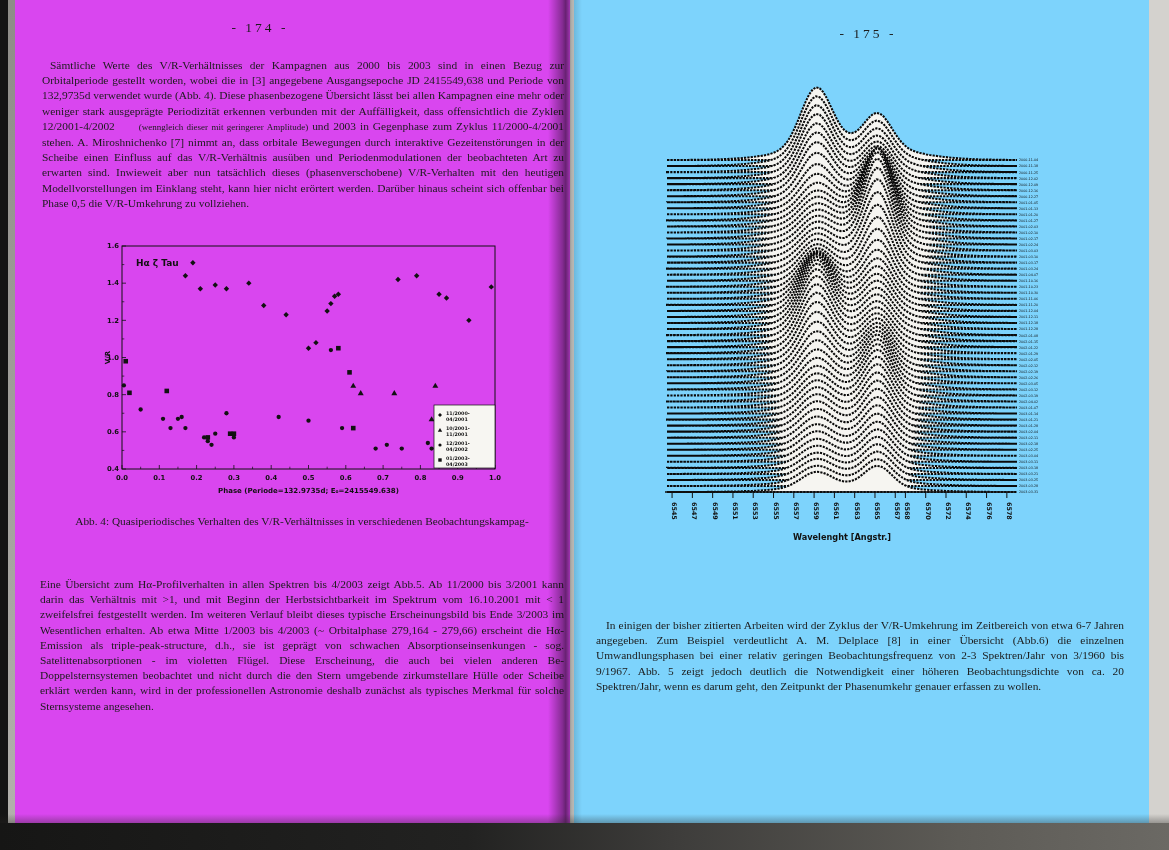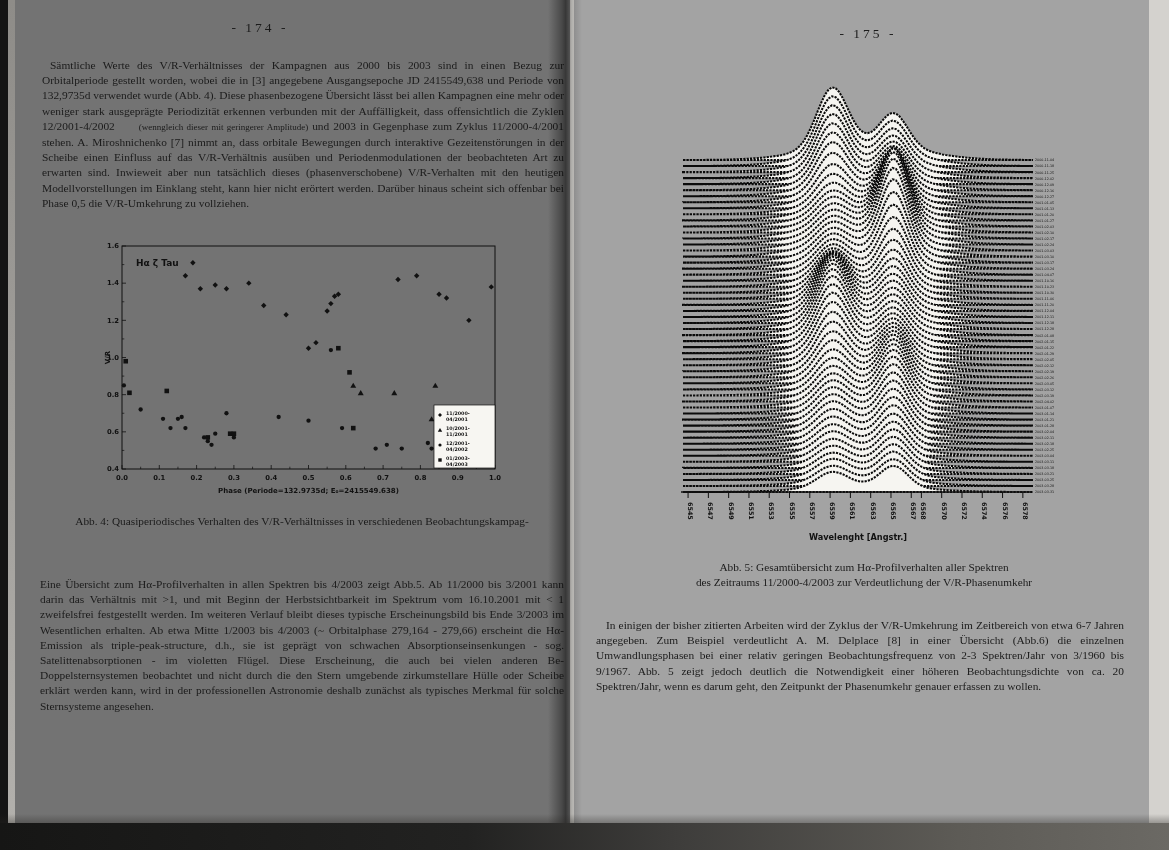--- a/index.html
+++ b/index.html
@@ -1,21 +1,21 @@
 <!DOCTYPE html>
 <html><head>
 <meta charset="utf-8">
 <style>
   html,body{margin:0;padding:0;}
   body{width:1169px;height:850px;overflow:hidden;background:#b9b7b3;}
   .scan{position:relative;width:1169px;height:850px;background:#d4d2ce;
         font-family:"Liberation Serif",serif;color:#1b1b1b;}
   .page{position:absolute;top:0;}
-  .page-left{left:14px;width:556px;height:824px;background:#737373;}
-  .page-right{left:574px;width:575px;height:829px;background:#a3a3a3;}
+  .page-left{left:14px;width:556px;height:824px;background:#d946ef;}
+  .page-right{left:574px;width:575px;height:829px;background:#7dd3fc;}
   .edge-black{position:absolute;left:0;top:0;width:8px;height:100%;background:#141414;z-index:6;}
   .edge-gray{position:absolute;left:8px;top:0;width:7px;height:100%;
              background:linear-gradient(to bottom,#8e8c88,#b3b1ad);z-index:6;}
   .gutter{position:absolute;left:548px;top:0;width:34px;height:100%;z-index:5;
           background:linear-gradient(to right,rgba(0,0,0,0) 0%,rgba(0,0,0,0.38) 42%,
                      rgba(0,0,0,0.52) 52%,rgba(0,0,0,0.16) 70%,rgba(0,0,0,0) 100%);}
   .bottom-band{position:absolute;left:0;bottom:0;width:100%;height:27px;z-index:7;
           background:linear-gradient(to right,#161615 0%,#222221 40%,#3e3d3b 58%,#5d5b56 82%,#6b6964 100%);}
   .bottom-fade{position:absolute;left:0;bottom:27px;width:100%;height:9px;z-index:7;
           background:linear-gradient(to bottom,rgba(40,38,35,0),rgba(40,38,35,0.35));}
@@ -172,21 +172,21 @@
     <div class="caption" style="left:24px;top:514px;width:528px;">
       <div>Abb. 4: Quasiperiodisches Verhalten des V/R-Verhältnisses in verschiedenen Beobachtungskampag-</div>
     </div>
 
     <div class="body-text" style="left:26px;top:577px;width:524px;">Eine Übersicht zum Hα-Profilverhalten in allen Spektren bis 4/2003 zeigt Abb.5. Ab 11/2000 bis 3/2001 kann darin das Verhältnis mit &gt;1, und mit Beginn der Herbstsichtbarkeit im Spektrum vom 16.10.2001 mit &lt; 1 zweifelsfrei festgestellt werden. Im weiteren Verlauf bleibt dieses typische Erscheinungsbild bis Ende 3/2003 im Wesentlichen erhalten. Ab etwa Mitte 1/2003 bis 4/2003 (~ Orbitalphase 279,164 - 279,66) erscheint die Hα-Emission als triple-peak-structure, d.h., sie ist geprägt von schwachen Absorptionseinsenkungen - sog. Satelittenabsorptionen - im violetten Flügel. Diese Erscheinung, die auch bei vielen anderen Be-Doppelsternsystemen beobachtet und nicht durch die den Stern umgebende zirkumstellare Hülle oder Scheibe erklärt werden kann, wird in der professionellen Astronomie deshalb zunächst als typisches Merkmal für solche Sternsysteme angesehen.</div>
   </div>
 
   <div class="page page-right">
     <div class="pg-num" style="left:244px;top:26px;width:100px;text-align:center;">- 175 -</div>
 
-    <div class="figure" style="left:64px;top:60px;width:440px;height:490px;">
+    <div class="figure" style="left:48px;top:60px;width:440px;height:490px;">
       <svg id="waterfallSvg" width="440" height="490" viewBox="0 0 440 490">
           <path d="M45 100.0L45.0 100.0L48.6 100.0L52.1 100.0L55.7 99.9L59.2 99.9L62.8 99.9L66.3 99.9L69.9 99.8L73.4 99.8L77.0 99.8L80.5 99.7L84.1 99.7L87.6 99.6L91.2 99.5L94.7 99.4L98.3 99.3L101.8 99.1L105.4 99.0L108.9 98.8L112.5 98.6L116.0 98.3L119.6 98.1L123.1 97.8L126.7 97.4L130.2 97.0L133.8 96.6L137.3 96.1L140.9 95.6L144.4 94.9L148.0 94.0L151.5 92.8L155.1 91.2L158.6 88.9L162.2 85.6L165.7 81.1L169.3 75.2L172.8 68.0L176.4 59.6L179.9 50.7L183.5 42.1L187.0 34.7L190.6 29.6L194.1 27.3L197.7 28.3L201.2 32.1L204.8 38.2L208.3 45.6L211.9 53.2L215.4 60.3L219.0 66.1L222.5 70.3L226.1 72.7L229.6 73.2L233.2 72.0L236.7 69.4L240.3 65.6L243.8 61.2L247.4 57.2L250.9 54.1L254.5 52.8L258.0 53.6L261.6 56.5L265.1 61.0L268.7 66.5L272.2 72.2L275.8 77.5L279.3 82.0L282.9 85.6L286.4 88.3L290.0 90.3L293.6 91.7L297.1 92.8L300.7 93.6L304.2 94.4L307.8 95.0L311.3 95.5L314.9 96.0L318.4 96.5L322.0 96.9L325.5 97.3L329.1 97.7L332.6 98.0L336.2 98.3L339.7 98.5L343.3 98.7L346.8 98.9L350.4 99.1L353.9 99.2L357.5 99.4L361.0 99.5L364.6 99.6L368.1 99.6L371.7 99.7L375.2 99.8L378.8 99.8L382.3 99.8L385.9 99.9L389.4 99.9L393.0 99.9L395 100.0Z" fill="#f6f5f1" stroke="#0a0a0a" stroke-width="2.05" stroke-dasharray="2.2 1.15" stroke-linecap="butt"></path>
           <text x="397" y="101.4" font-size="3.3" fill="#111">2000-11-04</text>
           <path d="M45 106.0L45.0 106.0L48.6 106.0L52.1 106.0L55.7 106.0L59.2 106.0L62.8 105.9L66.3 105.9L69.9 105.9L73.4 105.9L77.0 105.8L80.5 105.8L84.1 105.7L87.6 105.6L91.2 105.5L94.7 105.4L98.3 105.3L101.8 105.2L105.4 105.0L108.9 104.9L112.5 104.7L116.0 104.4L119.6 104.2L123.1 103.9L126.7 103.6L130.2 103.2L133.8 102.8L137.3 102.3L140.9 101.8L144.4 101.1L148.0 100.3L151.5 99.2L155.1 97.6L158.6 95.3L162.2 92.2L165.7 87.9L169.3 82.2L172.8 75.3L176.4 67.3L179.9 58.7L183.5 50.4L187.0 43.4L190.6 38.4L194.1 36.3L197.7 37.2L201.2 40.8L204.8 46.7L208.3 53.7L211.9 61.1L215.4 67.9L219.0 73.5L222.5 77.5L226.1 79.8L229.6 80.3L233.2 79.2L236.7 76.6L240.3 72.9L243.8 68.7L247.4 64.8L250.9 61.9L254.5 60.6L258.0 61.4L261.6 64.1L265.1 68.5L268.7 73.8L272.2 79.3L275.8 84.4L279.3 88.8L282.9 92.2L286.4 94.8L290.0 96.7L293.6 98.1L297.1 99.1L300.7 99.9L304.2 100.6L307.8 101.2L311.3 101.7L314.9 102.2L318.4 102.7L322.0 103.1L325.5 103.5L329.1 103.8L332.6 104.1L336.2 104.4L339.7 104.6L343.3 104.8L346.8 105.0L350.4 105.2L353.9 105.3L357.5 105.4L361.0 105.5L364.6 105.6L368.1 105.7L371.7 105.7L375.2 105.8L378.8 105.8L382.3 105.9L385.9 105.9L389.4 105.9L393.0 106.0L395 106.0Z" fill="#f6f5f1" stroke="#0a0a0a" stroke-width="2.05" stroke-dasharray="2.2 1.15" stroke-linecap="butt"></path>
           <text x="397" y="107.4" font-size="3.3" fill="#111">2000-11-18</text>
           <path d="M45 112.1L45.0 112.0L48.6 112.0L52.1 112.0L55.7 112.0L59.2 112.0L62.8 112.0L66.3 112.0L69.9 111.9L73.4 111.9L77.0 111.9L80.5 111.8L84.1 111.8L87.6 111.7L91.2 111.6L94.7 111.5L98.3 111.4L101.8 111.3L105.4 111.1L108.9 110.9L112.5 110.8L116.0 110.5L119.6 110.3L123.1 110.0L126.7 109.7L130.2 109.3L133.8 108.9L137.3 108.5L140.9 108.0L144.4 107.3L148.0 106.5L151.5 105.5L155.1 104.0L158.6 101.8L162.2 98.8L165.7 94.7L169.3 89.3L172.8 82.6L176.4 74.9L179.9 66.7L183.5 58.7L187.0 52.0L190.6 47.3L194.1 45.2L197.7 46.0L201.2 49.6L204.8 55.2L208.3 61.9L211.9 69.0L215.4 75.5L219.0 80.8L222.5 84.7L226.1 86.9L229.6 87.4L233.2 86.3L236.7 83.8L240.3 80.2L243.8 76.2L247.4 72.4L250.9 69.6L254.5 68.4L258.0 69.1L261.6 71.8L265.1 76.0L268.7 81.0L272.2 86.3L275.8 91.3L279.3 95.5L282.9 98.8L286.4 101.3L290.0 103.1L293.6 104.4L297.1 105.4L300.7 106.2L304.2 106.9L307.8 107.4L311.3 108.0L314.9 108.4L318.4 108.8L322.0 109.2L325.5 109.6L329.1 109.9L332.6 110.2L336.2 110.5L339.7 110.7L343.3 110.9L346.8 111.1L350.4 111.2L353.9 111.4L357.5 111.5L361.0 111.6L364.6 111.7L368.1 111.7L371.7 111.8L375.2 111.8L378.8 111.9L382.3 111.9L385.9 112.0L389.4 112.0L393.0 112.0L395 112.1Z" fill="#f6f5f1" stroke="#0a0a0a" stroke-width="2.05" stroke-dasharray="2.2 1.15" stroke-linecap="butt"></path>
           <text x="397" y="113.5" font-size="3.3" fill="#111">2000-11-25</text>
           <path d="M45 118.1L45.0 118.1L48.6 118.1L52.1 118.1L55.7 118.1L59.2 118.0L62.8 118.0L66.3 118.0L69.9 118.0L73.4 117.9L77.0 117.9L80.5 117.9L84.1 117.8L87.6 117.7L91.2 117.7L94.7 117.6L98.3 117.5L101.8 117.3L105.4 117.2L108.9 117.0L112.5 116.8L116.0 116.6L119.6 116.4L123.1 116.1L126.7 115.8L130.2 115.5L133.8 115.1L137.3 114.7L140.9 114.2L144.4 113.6L148.0 112.8L151.5 111.7L155.1 110.3L158.6 108.2L162.2 105.3L165.7 101.4L169.3 96.2L172.8 89.8L176.4 82.5L179.9 74.6L183.5 67.0L187.0 60.5L190.6 56.0L194.1 54.0L197.7 54.8L201.2 58.2L204.8 63.5L208.3 70.0L211.9 76.8L215.4 83.0L219.0 88.1L222.5 91.7L226.1 93.8L229.6 94.2L233.2 93.1L236.7 90.6L240.3 87.1L243.8 83.2L247.4 79.5L250.9 76.7L254.5 75.5L258.0 76.2L261.6 78.8L265.1 82.9L268.7 87.9L272.2 93.1L275.8 97.9L279.3 102.0L282.9 105.2L286.4 107.7L290.0 109.4L293.6 110.7L297.1 111.7L300.7 112.5L304.2 113.1L307.8 113.6L311.3 114.1L314.9 114.6L318.4 115.0L322.0 115.4L325.5 115.7L329.1 116.0L332.6 116.3L336.2 116.6L339.7 116.8L343.3 117.0L346.8 117.1L350.4 117.3L353.9 117.4L357.5 117.5L361.0 117.6L364.6 117.7L368.1 117.8L371.7 117.8L375.2 117.9L378.8 117.9L382.3 118.0L385.9 118.0L389.4 118.0L393.0 118.0L395 118.1Z" fill="#f6f5f1" stroke="#0a0a0a" stroke-width="2.05" stroke-dasharray="2.2 1.15" stroke-linecap="butt"></path>
           <text x="397" y="119.5" font-size="3.3" fill="#111">2000-12-02</text>
           <path d="M45 124.1L45.0 124.1L48.6 124.1L52.1 124.1L55.7 124.1L59.2 124.1L62.8 124.1L66.3 124.0L69.9 124.0L73.4 124.0L77.0 123.9L80.5 123.9L84.1 123.8L87.6 123.8L91.2 123.7L94.7 123.6L98.3 123.5L101.8 123.4L105.4 123.3L108.9 123.1L112.5 122.9L116.0 122.7L119.6 122.5L123.1 122.2L126.7 121.9L130.2 121.6L133.8 121.2L137.3 120.8L140.9 120.3L144.4 119.7L148.0 119.0L151.5 118.0L155.1 116.6L158.6 114.6L162.2 111.9L165.7 108.1L169.3 103.3L172.8 97.2L176.4 90.2L179.9 82.8L183.5 75.6L187.0 69.5L190.6 65.2L194.1 63.3L197.7 64.1L201.2 67.2L204.8 72.3L208.3 78.4L211.9 84.7L215.4 90.5L219.0 95.3L222.5 98.7L226.1 100.6L229.6 100.8L233.2 99.6L236.7 97.0L240.3 93.4L243.8 89.3L247.4 85.5L250.9 82.6L254.5 81.4L258.0 82.1L261.6 84.7L265.1 88.8L268.7 93.9L272.2 99.1L275.8 104.0L279.3 108.2L282.9 111.4L286.4 113.9L290.0 115.7L293.6 116.9L297.1 117.9L300.7 118.6L304.2 119.3L307.8 119.8L311.3 120.3L314.9 120.7L318.4 121.1L322.0 121.5L325.5 121.8L329.1 122.1L332.6 122.4L336.2 122.6L339.7 122.9L343.3 123.0L346.8 123.2L350.4 123.4L353.9 123.5L357.5 123.6L361.0 123.7L364.6 123.8L368.1 123.8L371.7 123.9L375.2 123.9L378.8 124.0L382.3 124.0L385.9 124.0L389.4 124.1L393.0 124.1L395 124.1Z" fill="#f6f5f1" stroke="#0a0a0a" stroke-width="2.05" stroke-dasharray="2.2 1.15" stroke-linecap="butt"></path>
@@ -327,24 +327,20 @@
           <line x1="344.27536231884056" y1="432" x2="344.27536231884056" y2="438" stroke="#111111" stroke-width="1"></line>
           <text x="344.27536231884056" y="442" font-size="6.4" font-weight="bold" text-anchor="start" transform="rotate(90 344.27536231884056 442)" fill="#111111">6574</text>
           <line x1="364.5652173913044" y1="432" x2="364.5652173913044" y2="438" stroke="#111111" stroke-width="1"></line>
           <text x="364.5652173913044" y="442" font-size="6.4" font-weight="bold" text-anchor="start" transform="rotate(90 364.5652173913044 442)" fill="#111111">6576</text>
           <line x1="384.8550724637681" y1="432" x2="384.8550724637681" y2="438" stroke="#111111" stroke-width="1"></line>
           <text x="384.8550724637681" y="442" font-size="6.4" font-weight="bold" text-anchor="start" transform="rotate(90 384.8550724637681 442)" fill="#111111">6578</text>
           <text x="220" y="480" font-size="8.2" font-weight="bold" text-anchor="middle" fill="#111111">Wavelenght [Angstr.]</text>
         </svg>
     </div>
 
-    <div class="caption" style="left:26px;top:560px;width:528px;">
-      <div>Abb. 5: Gesamtübersicht zum Hα-Profilverhalten aller Spektren</div>
-      <div>des Zeitraums 11/2000-4/2003 zur Verdeutlichung der V/R-Phasenumkehr</div>
-    </div>
 
     <div class="body-text" style="left:22px;top:618px;width:528px;text-indent:10px;">In einigen der bisher zitierten Arbeiten wird der Zyklus der V/R-Umkehrung im Zeitbereich von etwa 6-7 Jahren angegeben. Zum Beispiel verdeutlicht A. M. Delplace [8] in einer Übersicht (Abb.6) die einzelnen Umwandlungsphasen bei einer relativ geringen Beobachtungsfrequenz von 2-3 Spektren/Jahr von 3/1960 bis 9/1967. Abb. 5 zeigt jedoch deutlich die Notwendigkeit einer höheren Beobachtungsdichte von ca. 20 Spektren/Jahr, wenn es darum geht, den Zeitpunkt der Phasenumkehr genauer erfassen zu wollen.</div>
   </div>
 
   <div class="gutter"></div>
   <div class="edge-black"></div>
   <div class="edge-gray"></div>
   <div class="bottom-fade"></div>
   <div class="bottom-band"></div>
 </div>

